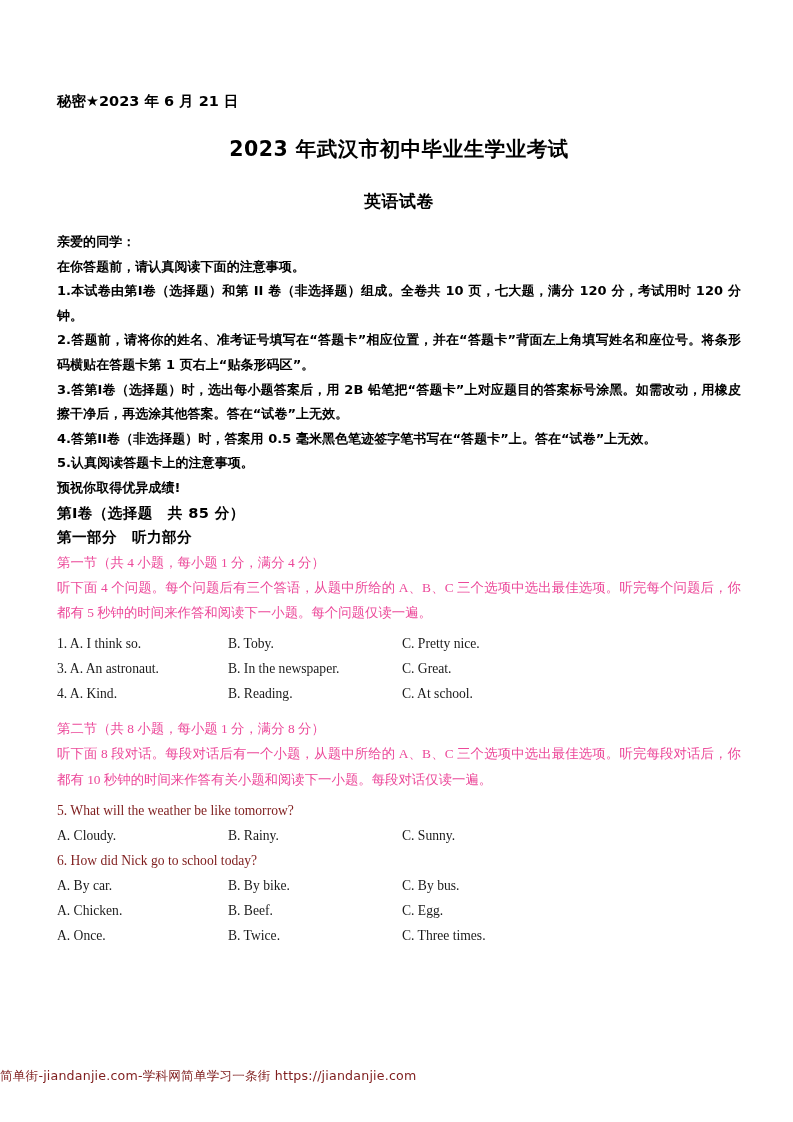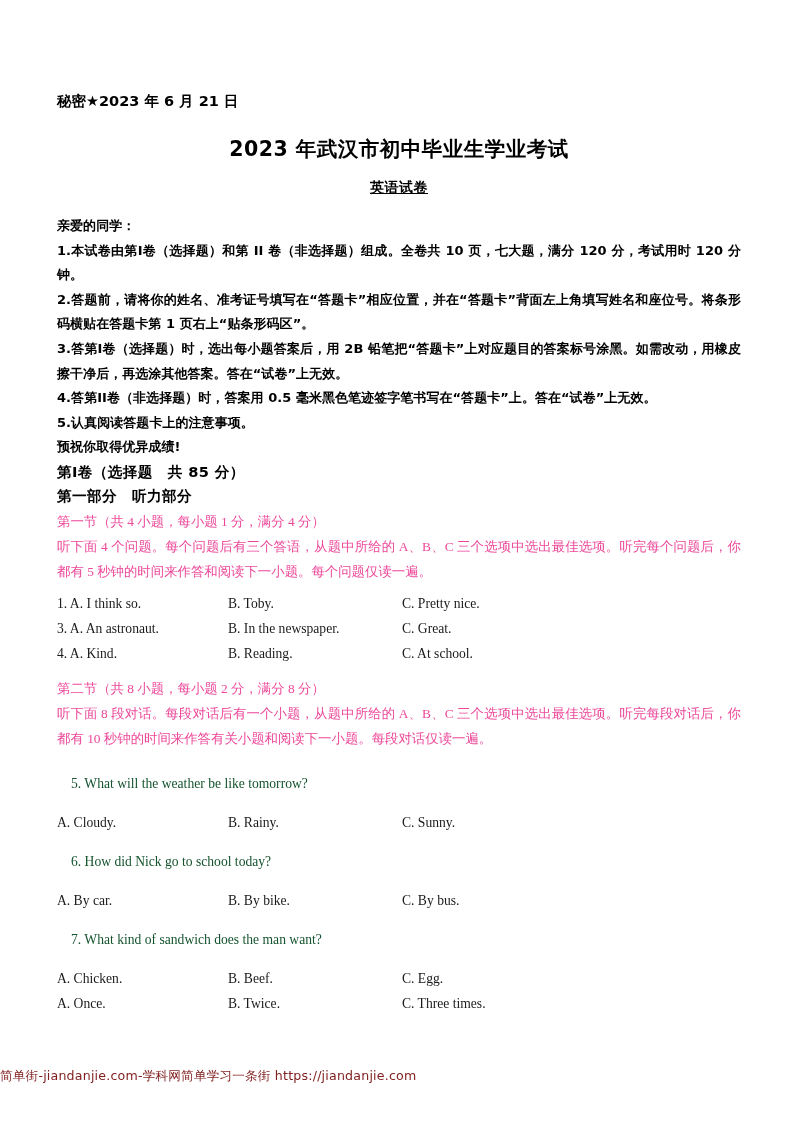--- a/index.html
+++ b/index.html
@@ -39,33 +39,32 @@
     margin: 0 0 30px 0;
     white-space: nowrap;
   }
 
   .doc-title {
     font-family: "DejaVu Sans", "Liberation Sans", sans-serif;
     font-weight: 700;
     font-size: 20.5px;
     text-align: center;
     line-height: 1;
-    margin: 0 0 21px 0;
+    margin: 0 0 34px 0;
     letter-spacing: 0.5px;
   }
 
   .doc-subtitle {
     font-family: "DejaVu Sans", "Liberation Sans", sans-serif;
     font-weight: 700;
-    font-size: 14px;
+    font-size: 17px;
     text-align: center;
     line-height: 1;
     margin: 0 0 20px 0;
     letter-spacing: 0.5px;
-    text-decoration: underline;
   }
 
   .notice-block { margin: 0 0 0 0; }
 
   .notice-line {
     font-family: "DejaVu Sans", "Liberation Sans", sans-serif;
     font-weight: 700;
     font-size: 13px;
     line-height: 24.6px;
     margin: 0;
@@ -101,22 +100,22 @@
     margin: 0;
     text-align: justify;
     text-justify: inter-ideograph;
     color: #ec4899;
   }
 
   .q-line {
     font-family: "Liberation Serif", "DejaVu Serif", serif;
     font-size: 13.6px;
     line-height: 25px;
-    margin: 14px;
-    color: #14532d;
+    margin: 0;
+    color: #7f1d1d;
   }
 
   
   .opt-row {
     display: block;
     position: relative;
     height: 25px;
     font-family: "Liberation Serif", "DejaVu Serif", serif;
     font-size: 13.6px;
     line-height: 25px;
@@ -150,20 +149,21 @@
 <div class="page">
   <div class="content">
 
     <div class="secret-line">秘密★2023 年 6 月 21 日</div>
 
     <div class="doc-title">2023 年武汉市初中毕业生学业考试</div>
     <div class="doc-subtitle">英语试卷</div>
 
     <div class="notice-block">
       <p class="notice-line nowrap">亲爱的同学：</p>
+      <p class="notice-line nowrap">在你答题前，请认真阅读下面的注意事项。</p>
       <p class="notice-line">1.本试卷由第I卷（选择题）和第 II 卷（非选择题）组成。全卷共 10 页，七大题，满分 120 分，考试用时 120 分钟。</p>
       <p class="notice-line">2.答题前，请将你的姓名、准考证号填写在“答题卡”相应位置，并在“答题卡”背面左上角填写姓名和座位号。将条形码横贴在答题卡第 1 页右上“贴条形码区”。</p>
       <p class="notice-line">3.答第I卷（选择题）时，选出每小题答案后，用 2B 铅笔把“答题卡”上对应题目的答案标号涂黑。如需改动，用橡皮擦干净后，再选涂其他答案。答在“试卷”上无效。</p>
       <p class="notice-line">4.答第II卷（非选择题）时，答案用 0.5 毫米黑色笔迹签字笔书写在“答题卡”上。答在“试卷”上无效。</p>
       <p class="notice-line nowrap">5.认真阅读答题卡上的注意事项。</p>
       <p class="notice-line nowrap">预祝你取得优异成绩!</p>
     </div>
 
     <div class="section-center">第I卷（选择题　共 85 分）</div>
     <div class="section-center">第一部分　听力部分</div>
@@ -185,40 +185,39 @@
       <span class="col-c">C. Great.</span>
     </div>
     <div class="opt-row numbered">
       <span class="col-a">4. A. Kind.</span>
       <span class="col-b">B. Reading.</span>
       <span class="col-c">C. At school.</span>
     </div>
 
     <div class="spacer-10"></div>
 
-    <p class="body-cn">第二节（共 8 小题，每小题 2 分，满分 8 分）</p>
+    <p class="body-cn">第二节（共 8 小题，每小题 1 分，满分 8 分）</p>
     <p class="body-cn">听下面 8 段对话。每段对话后有一个小题，从题中所给的 A、B、C 三个选项中选出最佳选项。听完每段对话后，你都有 10 秒钟的时间来作答有关小题和阅读下一小题。每段对话仅读一遍。</p>
 
     <div class="spacer-6"></div>
 
     <p class="q-line">5. What will the weather be like tomorrow?</p>
     <div class="opt-row">
       <span class="col-a">A. Cloudy.</span>
       <span class="col-b">B. Rainy.</span>
       <span class="col-c">C. Sunny.</span>
     </div>
 
     <p class="q-line">6. How did Nick go to school today?</p>
     <div class="opt-row">
       <span class="col-a">A. By car.</span>
       <span class="col-b">B. By bike.</span>
       <span class="col-c">C. By bus.</span>
     </div>
 
-    <p class="q-line">7. What kind of sandwich does the man want?</p>
     <div class="opt-row">
       <span class="col-a">A. Chicken.</span>
       <span class="col-b">B. Beef.</span>
       <span class="col-c">C. Egg.</span>
     </div>
 
     <div class="opt-row">
       <span class="col-a">A. Once.</span>
       <span class="col-b">B. Twice.</span>
       <span class="col-c">C. Three times.</span>

